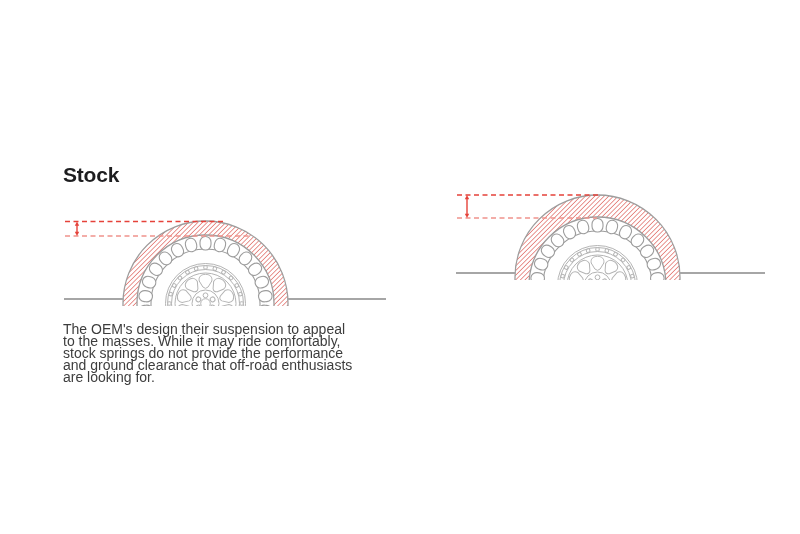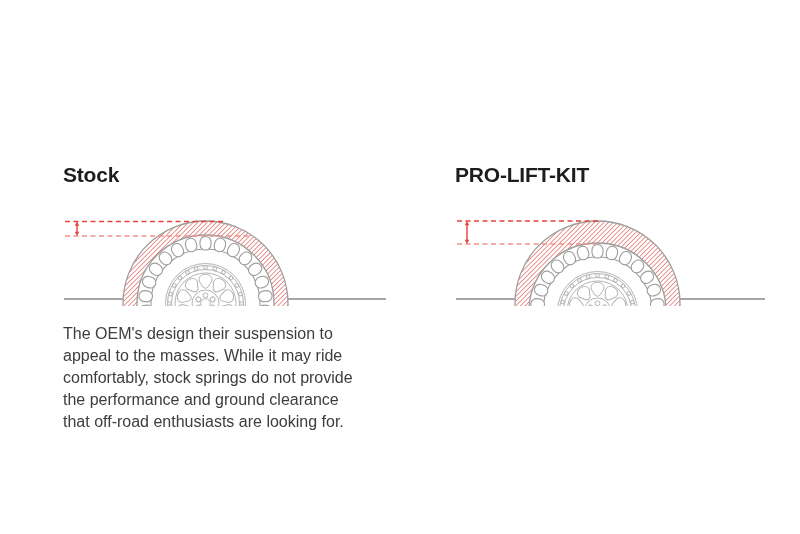--- a/index.html
+++ b/index.html
@@ -22,22 +22,22 @@
     letter-spacing: -0.2px;
     line-height: 26px;
     color: var(--heading-text, #1d1d1f);
   }
 
   .illustration { display: block; margin: 13px 0 0 -3px; }
 
   .panel-desc {
     margin: 17px 0 0 0;
     width: 292px;
-    font-size: 16px;
-    line-height: 22px;
+    font-size: 14px;
+    line-height: 12px;
     letter-spacing: 0px;
     color: var(--body-text, #3d3d3d);
   }
 
   
   .s-tire   { fill: #ffffff; stroke: var(--outline-gray, #9d9d9d); stroke-width: 1.1; }
   .s-wheel-bg { fill: #ffffff; stroke: var(--wheel-gray, #b4b4b4); stroke-width: 1; }
   .s-wheel  { fill: none; stroke: var(--wheel-gray, #b4b4b4); stroke-width: 1; }
   .s-wheel-f{ fill: #ffffff; stroke: var(--wheel-gray, #b4b4b4); stroke-width: 1; }
 
@@ -183,21 +183,20 @@
           <path class="arrow-head" d="M17 20.5 L14.8 24.7 L19.2 24.7 Z"></path>
           <path class="arrow-head" d="M17 35 L14.8 30.8 L19.2 30.8 Z"></path>
         </g>
       </g>
     </svg>
 
     <p class="panel-desc">The OEM's design their suspension to appeal to the masses. While it may ride comfortably, stock springs do not provide the performance and ground clearance that off-road enthusiasts are looking for.</p>
   </section>
 
   <section class="panel panel-lift">
-    <h1 class="panel-title">PRO-LIFT-KIT</h1>
 
     <svg class="illustration" width="330" height="105" viewBox="0 0 330 105">
       <use href="#tire" transform="translate(145.5,110.5)"></use>
 
       <g>
         <path class="band-hatch" fill-rule="evenodd" d="M63 102.5a82.5 82.5 0 1 0 165 0a82.5 82.5 0 1 0 -165 0ZM77 110.5a68.5 68.5 0 1 0 137 0a68.5 68.5 0 1 0 -137 0Z"></path>
         <circle class="band-edge" cx="145.5" cy="102.5" r="82.5"></circle>
         <circle class="band-edge" cx="145.5" cy="110.5" r="68.5"></circle>
       </g>
 

